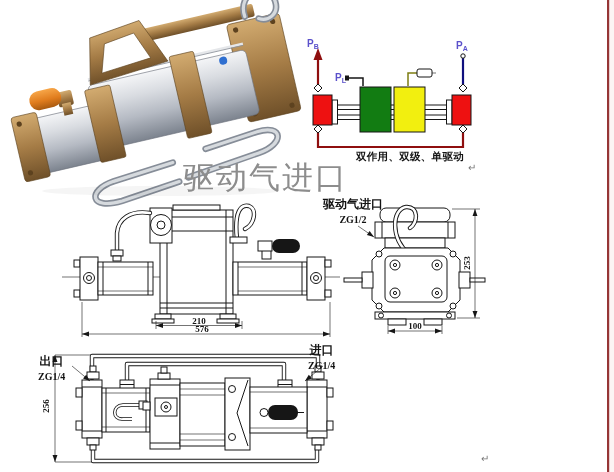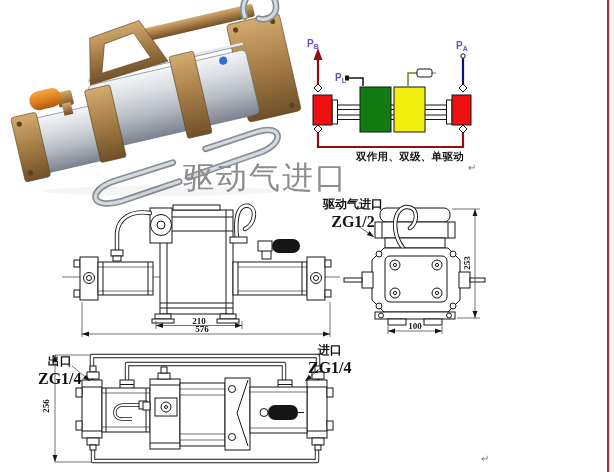--- a/index.html
+++ b/index.html
@@ -21,21 +21,21 @@
   .dim{font:bold 9px "Liberation Serif",serif;fill:#141414}
   .port{font:bold 10px "Liberation Sans",sans-serif}
   .wm{position:absolute;left:183px;top:157px;font:31px "Liberation Serif",serif;
       color:#8d8d8d;letter-spacing:2px;z-index:6;white-space:nowrap}
   .cap{position:absolute;left:356px;top:150px;font:bold 10.5px "Liberation Serif",serif;
        color:#141414;letter-spacing:.3px;z-index:4;white-space:nowrap}
   .ret{position:absolute;font:10px "Liberation Sans",sans-serif;color:#777;z-index:4}
   .lbl{position:absolute;font:bold 12px "Liberation Serif",serif;color:#121212;
        line-height:1.25;text-align:center;z-index:5;white-space:nowrap}
   .lbl .u{}
-  .lbl .zg{font-size:16px;font-weight:bold}
+  .lbl .zg{font-size:10px;font-weight:bold}
 </style>
 </head>
 <body>
 
 <div id="canvas">
 
   <svg class="abs" style="left:10px;top:2px" width="296" height="196" viewBox="0 0 296 196">
     <defs>
       <linearGradient id="gSteel" x1="0" y1="0" x2="0" y2="1">
         <stop offset="0" stop-color="#f4f5f7"></stop>

